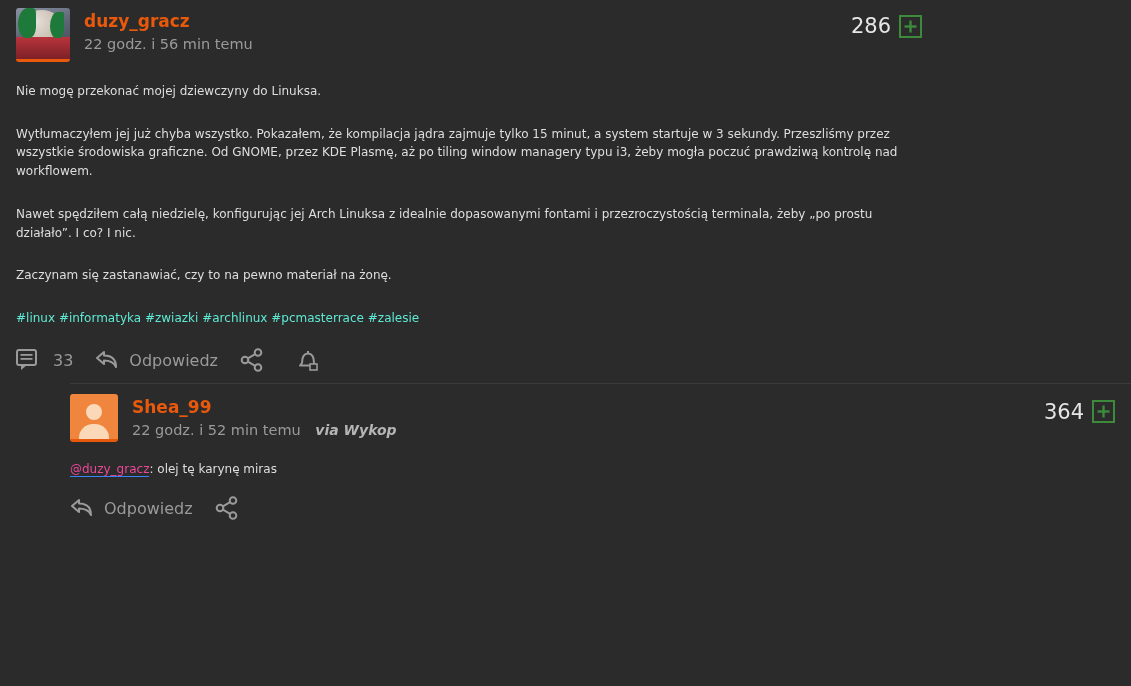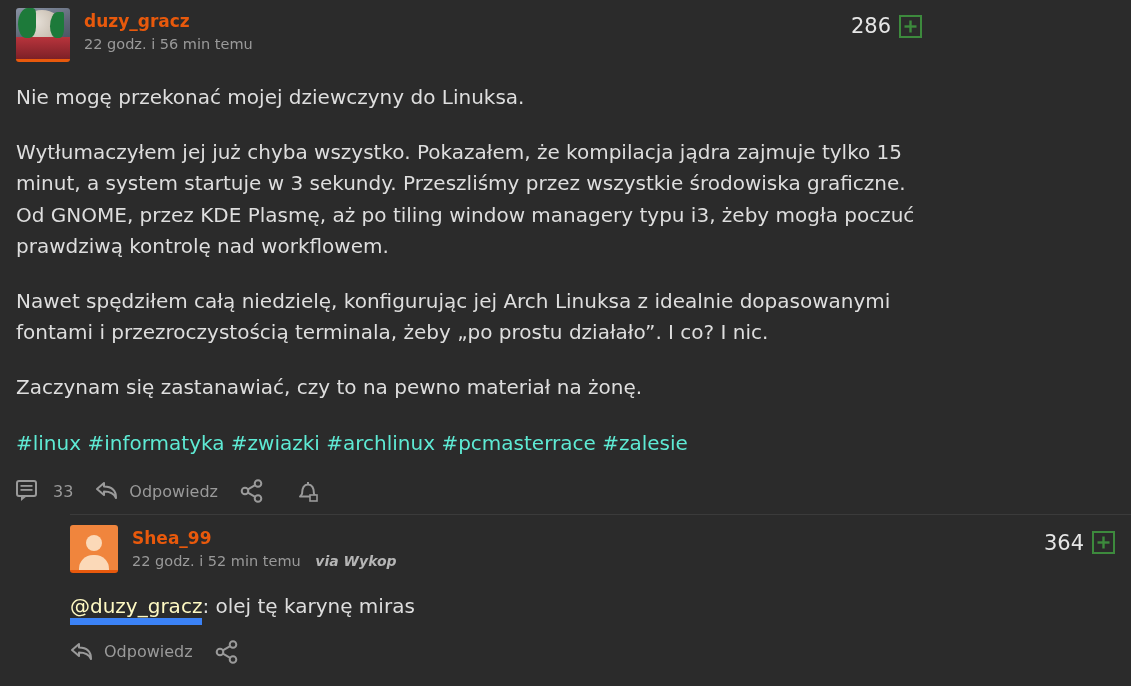--- a/index.html
+++ b/index.html
@@ -130,21 +130,21 @@
     box-sizing: border-box;
     display: flex;
     align-items: center;
     justify-content: center;
     cursor: pointer;
     background: transparent;
   }
   .plus-btn svg { display: block; }
   .post-body {
     margin-top: 18px;
-    font-size: 20px;
+    font-size: 12px;
     line-height: 1.56;
     color: #dedede;
   }
   .post-body p { margin: 0 0 24px 0; }
   .post-body p:last-child { margin-bottom: 0; }
   .tags a {
     color: #5eead4;
     text-decoration: none;
     cursor: pointer;
   }
@@ -173,23 +173,23 @@
   }
   .comment .post-header { min-height: 52px; }
   .comment .avatar {
     width: 48px; height: 48px; flex: 0 0 48px;
   }
   .comment .post-body {
     margin-top: 14px;
   }
   .comment .actions { margin-top: 18px; }
   .mention {
-    color: #fef9c3;
+    color: #ec4899;
     text-decoration: none;
-    border-bottom: 7px solid #3b82f6;
+    border-bottom: 1px solid #3b82f6;
     cursor: pointer;
   }
 </style>
 </head>
 <body>
 
 <div class="post">
 
   <div class="post-header">
     <div class="avatar joker">

